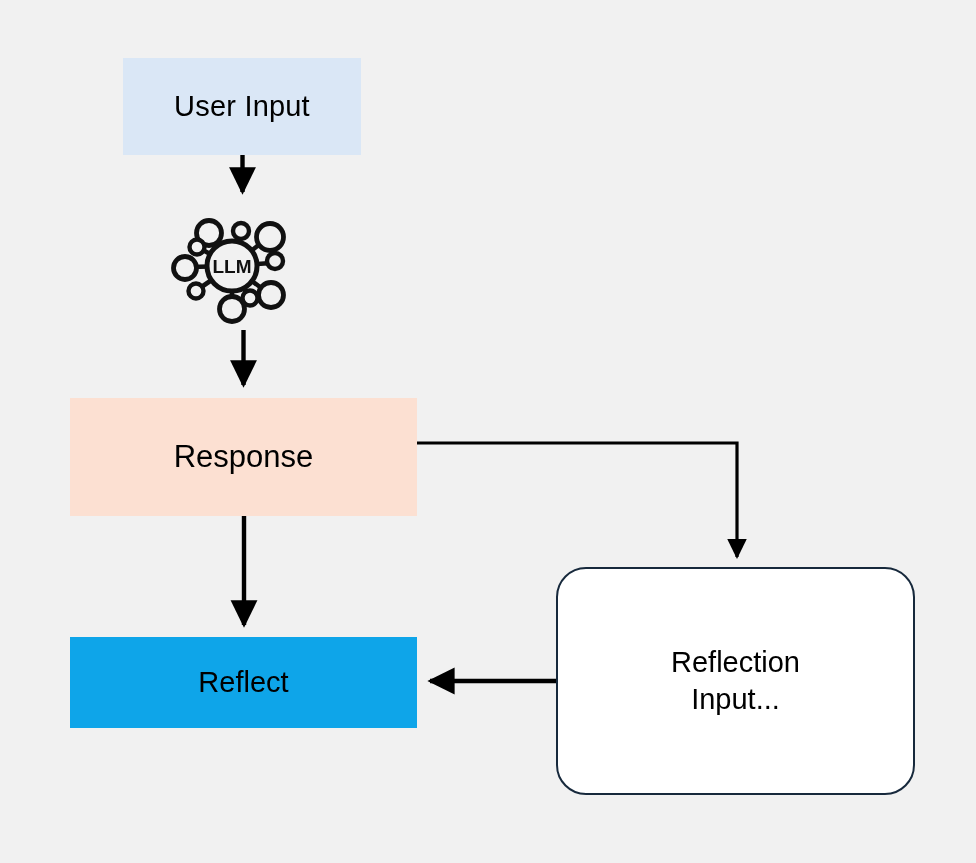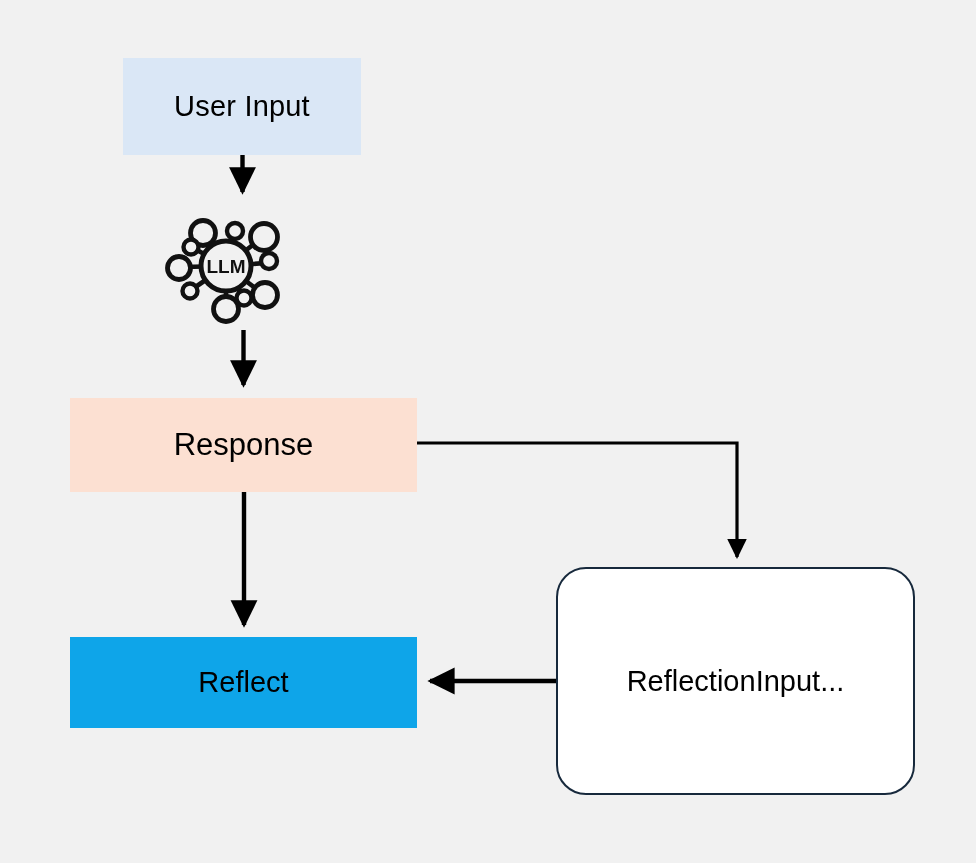--- a/index.html
+++ b/index.html
@@ -38,33 +38,33 @@
     height: 97px;
     background: #dae7f6;
   }
   #node-user-input .label {
     font-size: 29px;
     letter-spacing: 0.2px;
   }
 
   
   #node-llm {
-    left: 164px;
+    left: 170px;
     top: 205px;
     width: 125px;
     height: 122px;
   }
   #node-llm svg { display: block; }
 
   
   #node-response {
     left: 70px;
     top: 398px;
     width: 347px;
-    height: 94px;
+    height: 118px;
     background: #fce0d2;
   }
   #node-response .label {
     font-size: 31px;
   }
 
   
   #node-reflect {
     left: 70px;
     top: 637px;
@@ -78,21 +78,21 @@
 
   
   #node-reflection {
     left: 556px;
     top: 567px;
     width: 359px;
     height: 228px;
     background: #ffffff;
     border: 2.6px solid #17293c;
     border-radius: 30px;
-    flex-direction: row;
+    flex-direction: column;
     line-height: 1.27;
   }
   #node-reflection .label {
     font-size: 29px;
     display: block;
   }
 
   .edge-layer {
     position: absolute;
     left: 0; top: 0;

